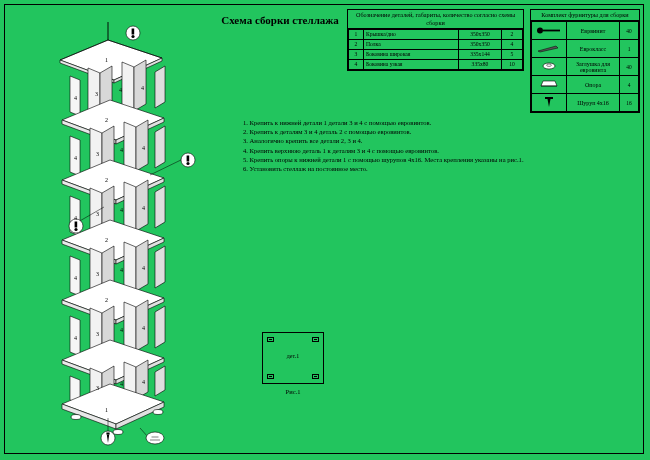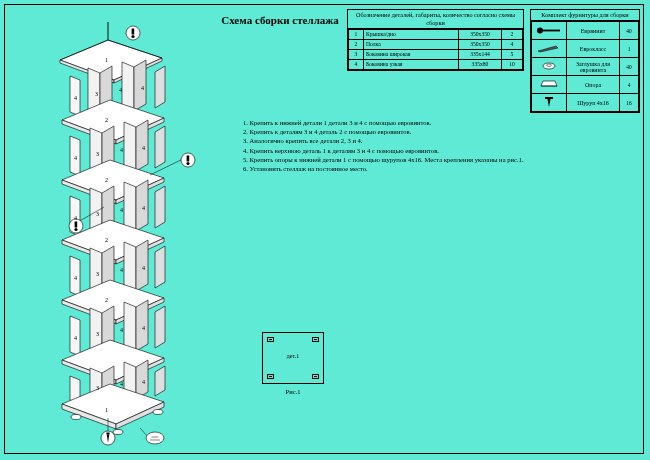--- a/index.html
+++ b/index.html
@@ -8,21 +8,21 @@
     background: #ffffff;
   }
   body {
     font-family: "Liberation Serif", serif;
     color: #000;
   }
   #page {
     position: relative;
     width: 650px;
     height: 460px;
-    background: #5eead4;
+    background: #22c55e;
     overflow: hidden;
   }
   .frame {
     position: absolute;
     left: 4px;
     top: 4px;
     width: 640px;
     height: 450px;
     border: 1px solid #000;
     box-sizing: border-box;

